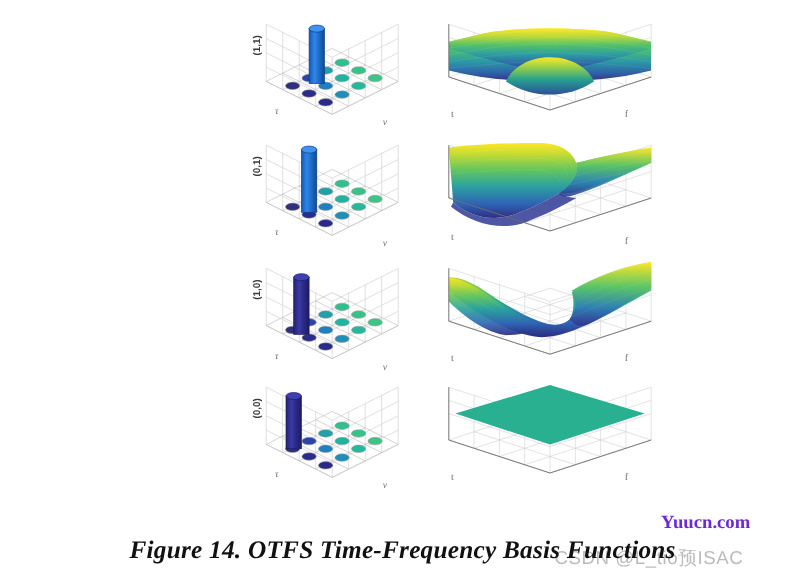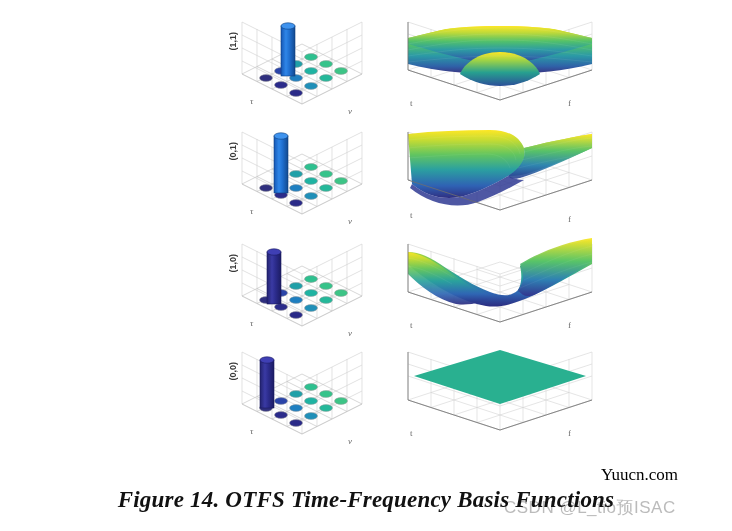--- a/index.html
+++ b/index.html
@@ -57,22 +57,22 @@
     font-family:"Liberation Serif", serif;
     letter-spacing:0.2px;
     white-space:nowrap;
     font-weight:bold;
   }
   #wm-red{
     position:absolute;
     left:601px;
     top:465px;
     font-size:17px;
-    font-weight:normal;
-    color:#000000;
+    font-weight:bold;
+    color:#6d28d9;
     font-family:"Liberation Serif", serif;
   }
   #wm-grey{
     position:absolute;
     left:504px;
     top:496px;
     font-size:17px;
     color:#b8b8b8;
     font-family:"Liberation Sans", sans-serif;
     letter-spacing:0.5px;

